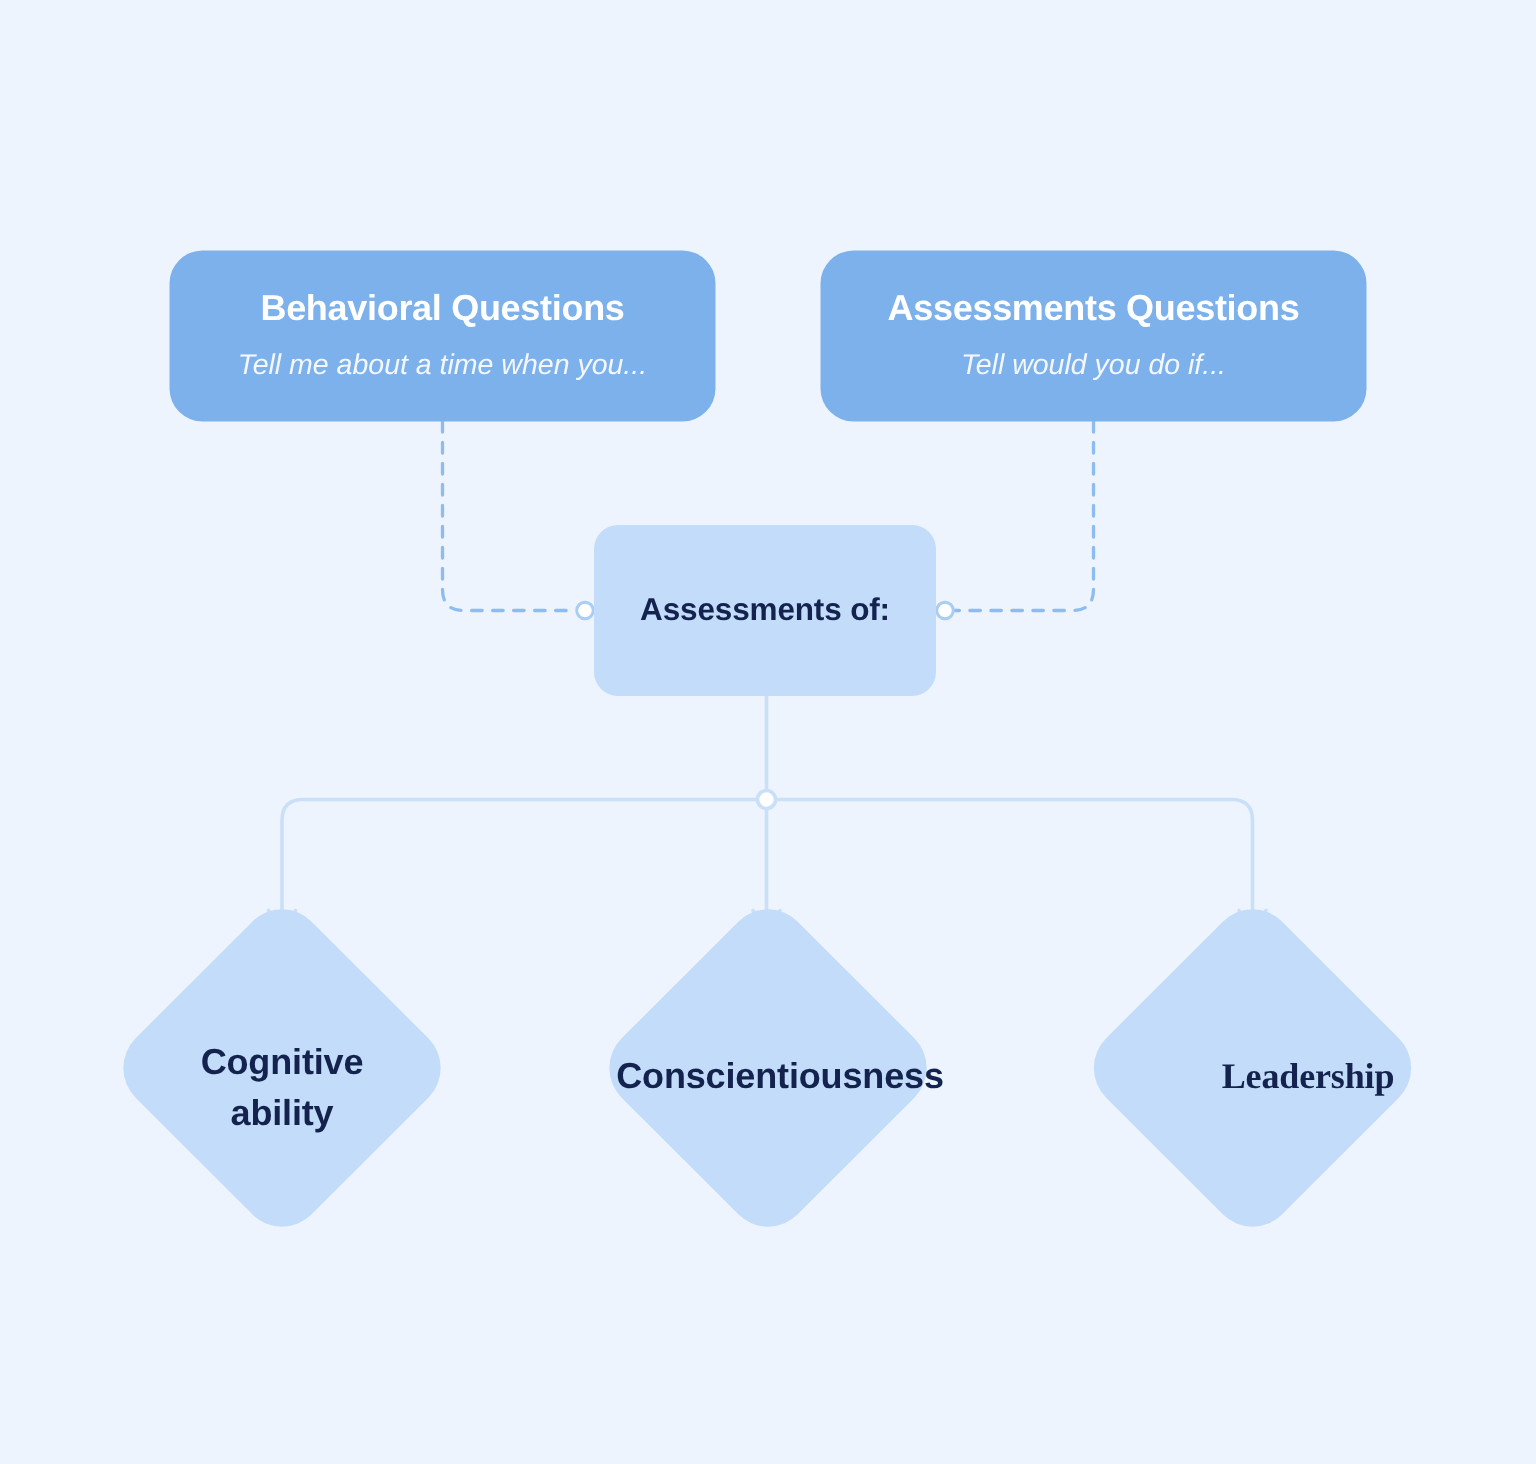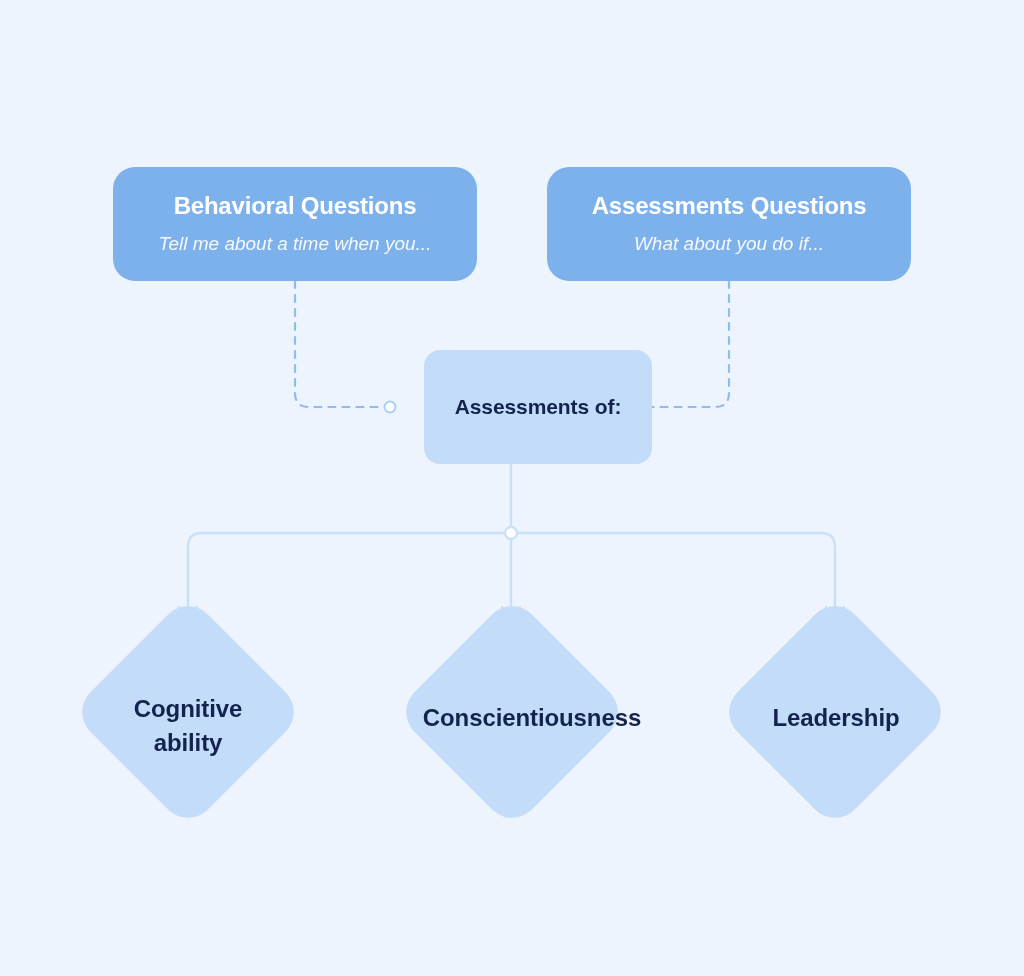--- a/index.html
+++ b/index.html
@@ -68,21 +68,20 @@
     position: absolute;
     left: 396px;
     top: 350px;
     width: 228px;
     height: 114px;
     border-radius: 16px;
     background: #c3dcfa;
     display: flex;
     align-items: center;
     justify-content: center;
-    margin-left: 28px;
   }
   #assessments-box .a-title {
     color: #14234d;
     font-size: 21px;
     font-weight: bold;
     letter-spacing: -0.1px;
     white-space: nowrap;
   }
 
   
@@ -100,23 +99,23 @@
     color: #14234d;
     font-size: 24px;
     font-weight: bold;
     letter-spacing: -0.1px;
     line-height: 1.42;
     text-align: center;
   }
   #diamond-cognitive { left: 105px; top: 629px; }
   #label-cognitive { left: 68px; top: 692px; }
   #diamond-conscientiousness { left: 429px; top: 629px; }
-  #label-conscientiousness { left: 412px; top: 701px; }
+  #label-conscientiousness { left: 400px; top: 701px; }
   #diamond-leadership { left: 752px; top: 629px; }
-  #label-leadership { left: 716px; top: 701px; }
+  #label-leadership { left: 752px; top: 701px; font-family: Liberation Serif, serif; }
 </style>
 </head>
 <body>
 
 <div id="diagram-canvas">
 
   <svg id="connector-layer" viewBox="0 0 1024 976" width="1024" height="976">
 
     <path d="M 295 281 L 295 393 Q 295 407 309 407 L 384 407" fill="none" stroke="#7cb1ec" stroke-width="2.2" stroke-dasharray="7 7" stroke-linecap="round" opacity="0.85"></path>
     <circle cx="390" cy="407" r="5.5" fill="#ffffff" stroke="#a9cdf3" stroke-width="2"></circle>
@@ -137,21 +136,21 @@
     <circle cx="511" cy="533" r="6" fill="#ffffff" stroke="#c9e0f8" stroke-width="2.4"></circle>
   </svg>
 
   <div class="question-card" id="card-behavioral">
     <div class="q-title">Behavioral Questions</div>
     <div class="q-sub">Tell me about a time when you...</div>
   </div>
 
   <div class="question-card" id="card-situational">
     <div class="q-title">Assessments Questions</div>
-    <div class="q-sub">What about you do if...</div>
+    <div class="q-sub">Tell would you do if...</div>
   </div>
 
   <div id="assessments-box">
     <div class="a-title">Assessments of:</div>
   </div>
 
   <div class="diamond" id="diamond-cognitive"></div>
   <div class="diamond-label" id="label-cognitive">
     <span>Cognitive</span><br>
     <span>ability</span>

